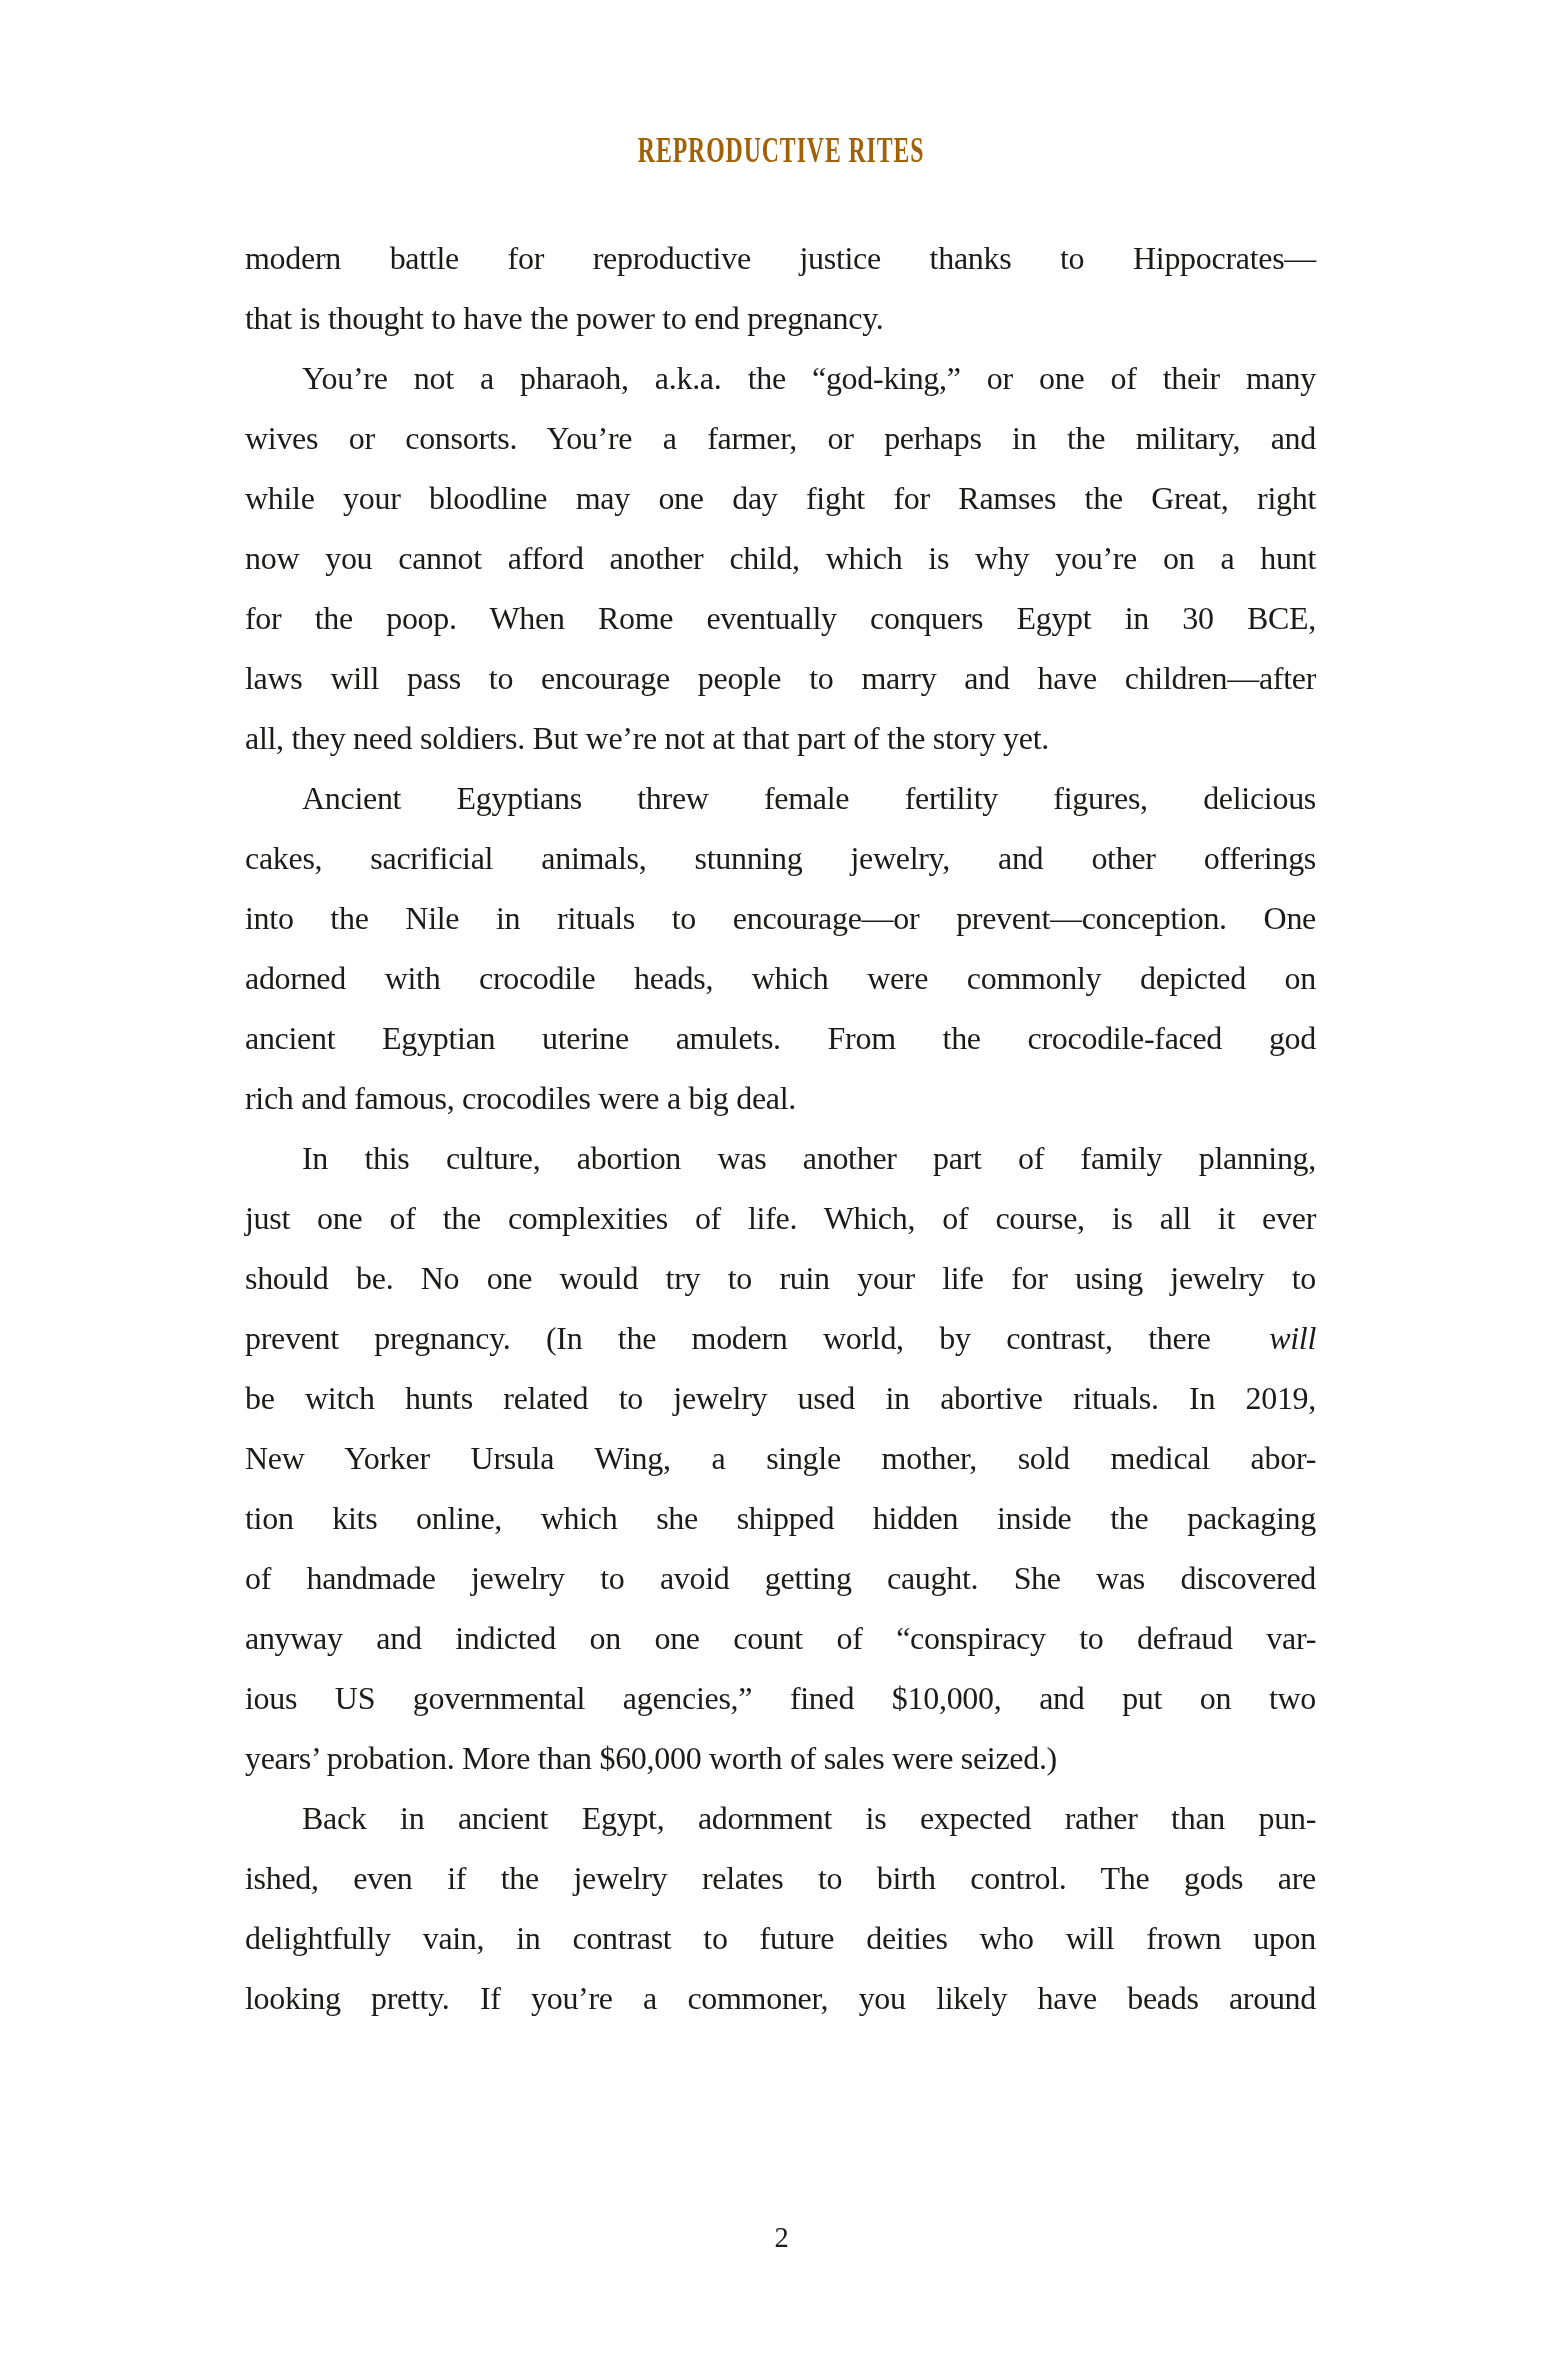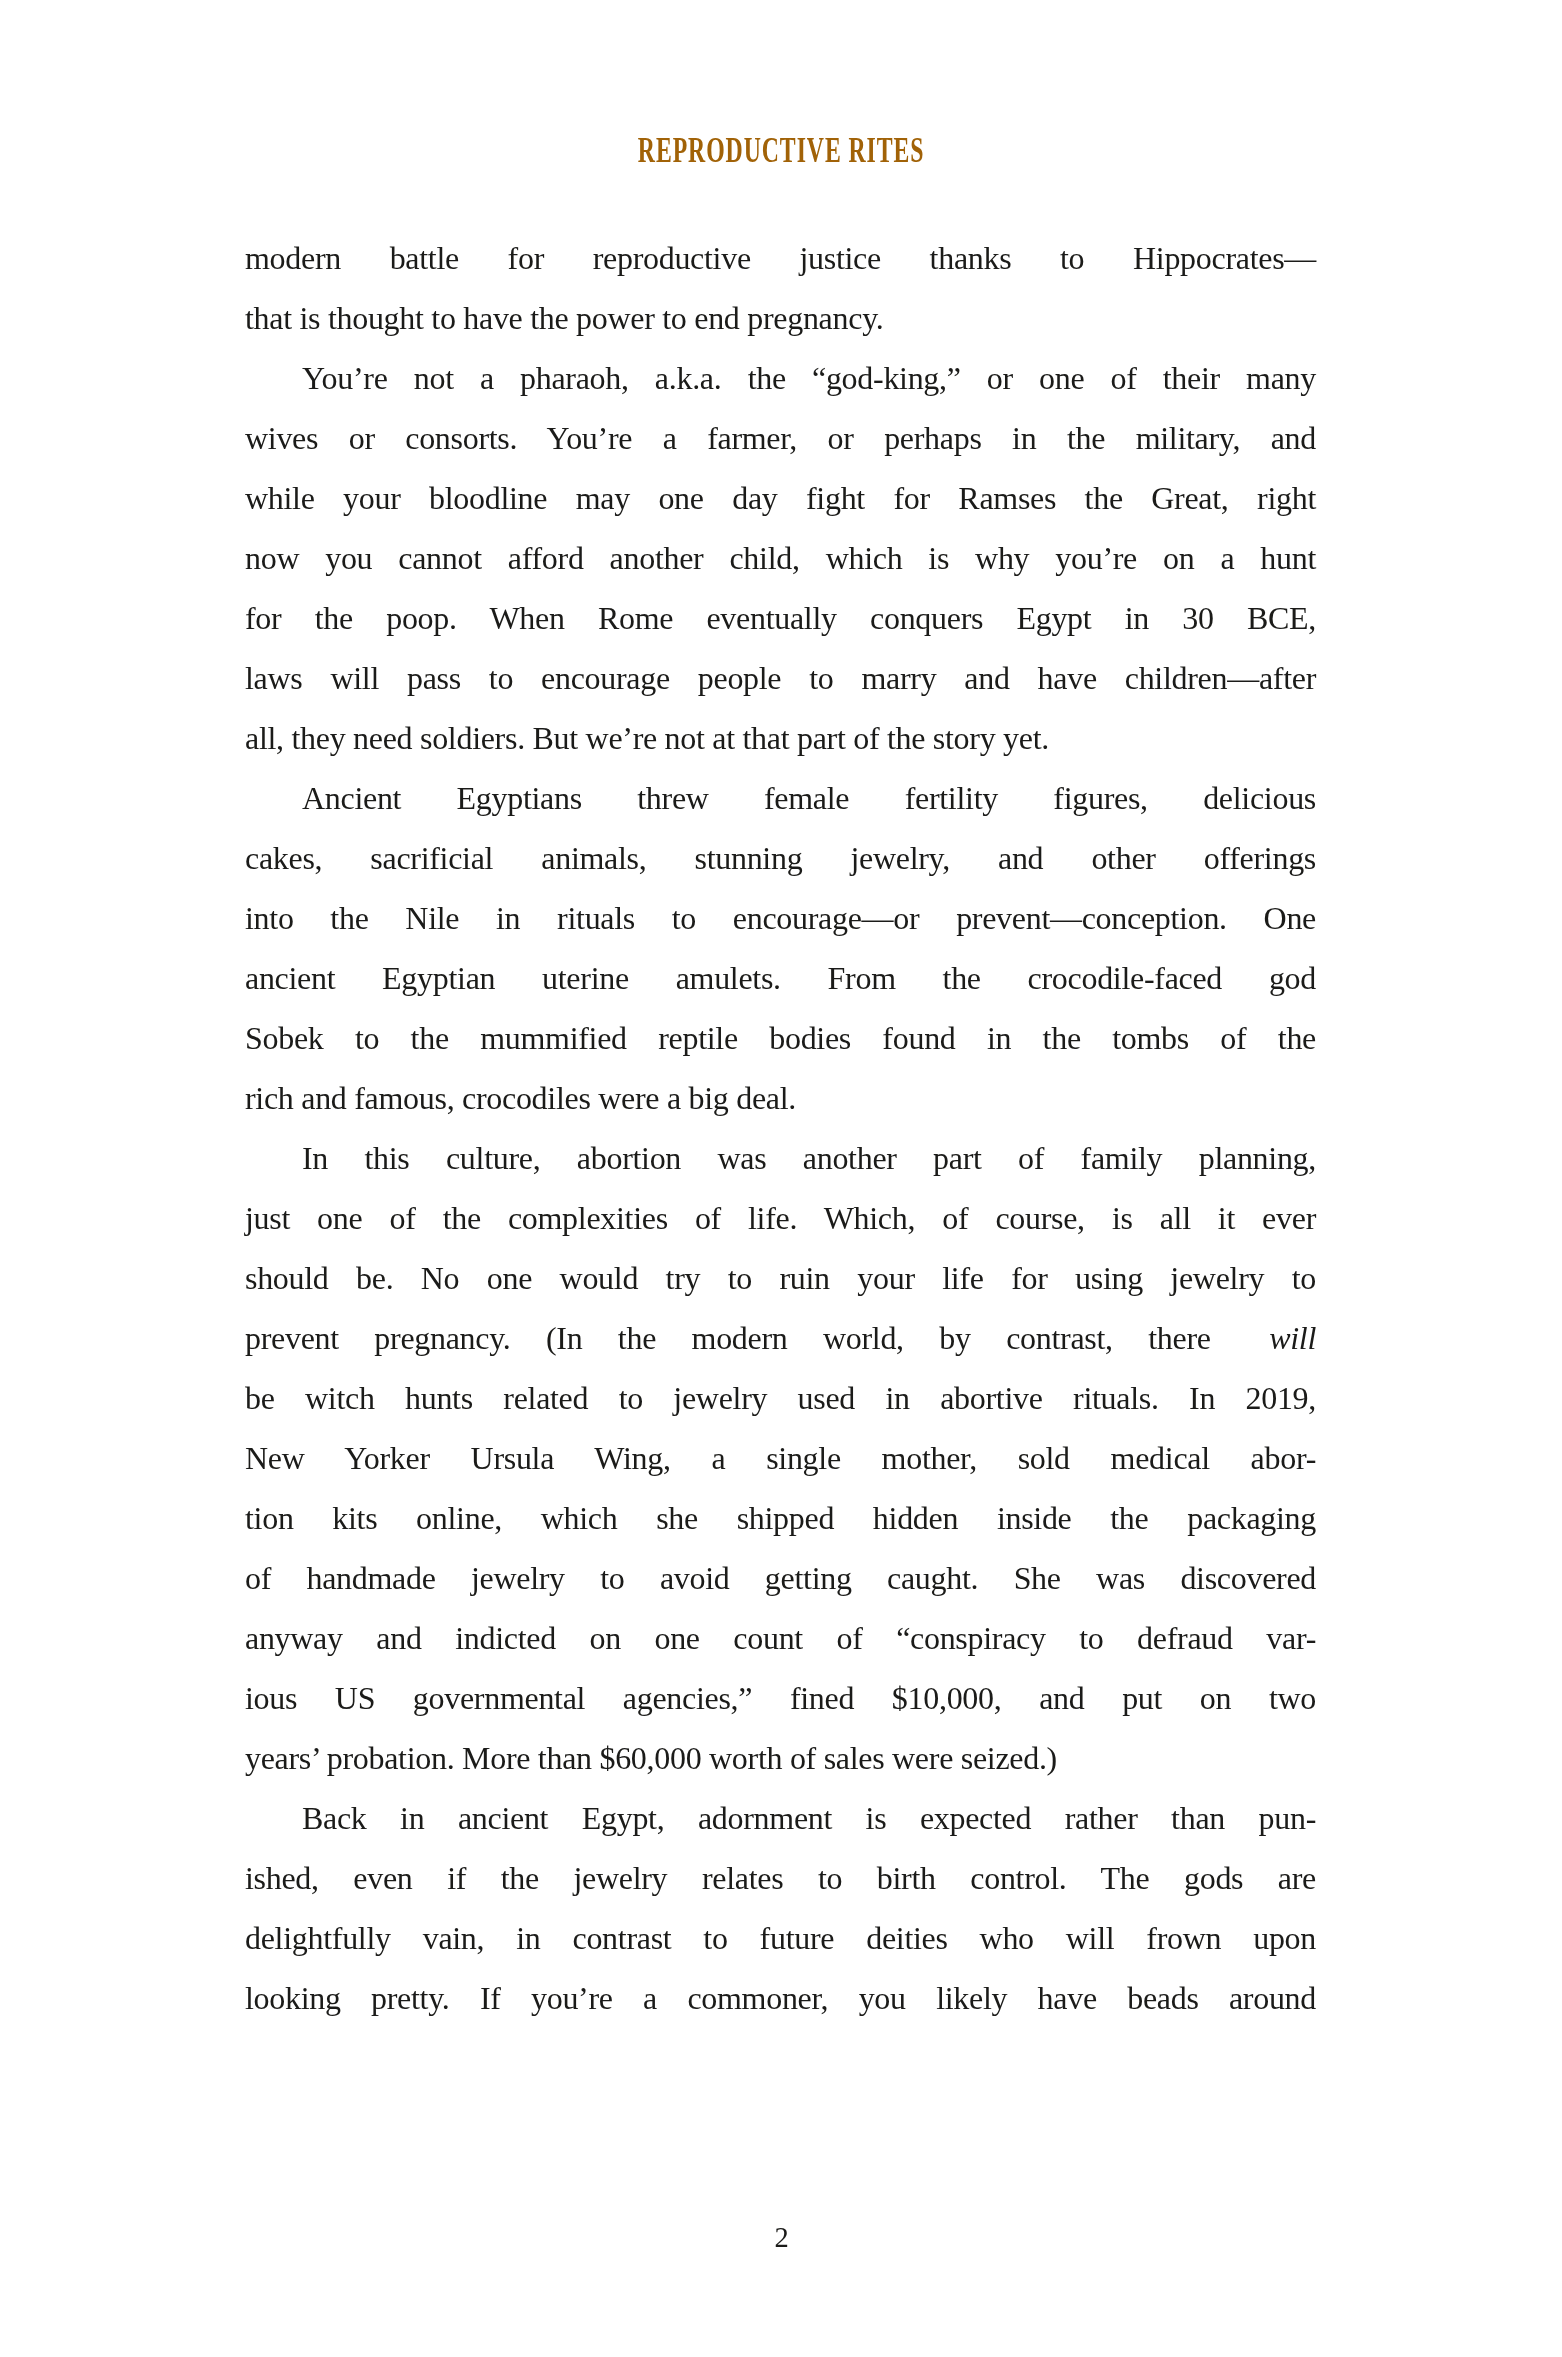--- a/index.html
+++ b/index.html
@@ -84,22 +84,22 @@
       <div class="line indent"><span>You’re not a pharaoh, a.k.a. the “god-king,” or one of their many</span></div>
       <div class="line"><span>wives or consorts. You’re a farmer, or perhaps in the military, and</span></div>
       <div class="line"><span>while your bloodline may one day fight for Ramses the Great, right</span></div>
       <div class="line"><span>now you cannot afford another child, which is why you’re on a hunt</span></div>
       <div class="line"><span>for the poop. When Rome eventually conquers Egypt in 30 BCE,</span></div>
       <div class="line"><span>laws will pass to encourage people to marry and have children—after</span></div>
       <div class="line endline"><span>all, they need soldiers. But we’re not at that part of the story yet.</span></div>
       <div class="line indent"><span>Ancient Egyptians threw female fertility figures, delicious</span></div>
       <div class="line"><span>cakes, sacrificial animals, stunning jewelry, and other offerings</span></div>
       <div class="line"><span>into the Nile in rituals to encourage—or prevent—conception. One</span></div>
+      <div class="line"><span>adorned with crocodile heads, which were commonly depicted on</span></div>
       <div class="line"><span>ancient Egyptian uterine amulets. From the crocodile-faced god</span></div>
-      <div class="line"><span>Sobek to the mummified reptile bodies found in the tombs of the</span></div>
       <div class="line endline"><span>rich and famous, crocodiles were a big deal.</span></div>
       <div class="line indent"><span>In this culture, abortion was another part of family planning,</span></div>
       <div class="line"><span>just one of the complexities of life. Which, of course, is all it ever</span></div>
       <div class="line"><span>should be. No one would try to ruin your life for using jewelry to</span></div>
       <div class="line"><span>prevent pregnancy. (In the modern world, by contrast, there </span><span class="seg-italic">will</span></div>
       <div class="line"><span>be witch hunts related to jewelry used in abortive rituals. In 2019,</span></div>
       <div class="line"><span>New Yorker Ursula Wing, a single mother, sold medical abor-</span></div>
       <div class="line"><span>tion kits online, which she shipped hidden inside the packaging</span></div>
       <div class="line"><span>of handmade jewelry to avoid getting caught. She was discovered</span></div>
       <div class="line"><span>anyway and indicted on one count of “conspiracy to defraud var-</span></div>

